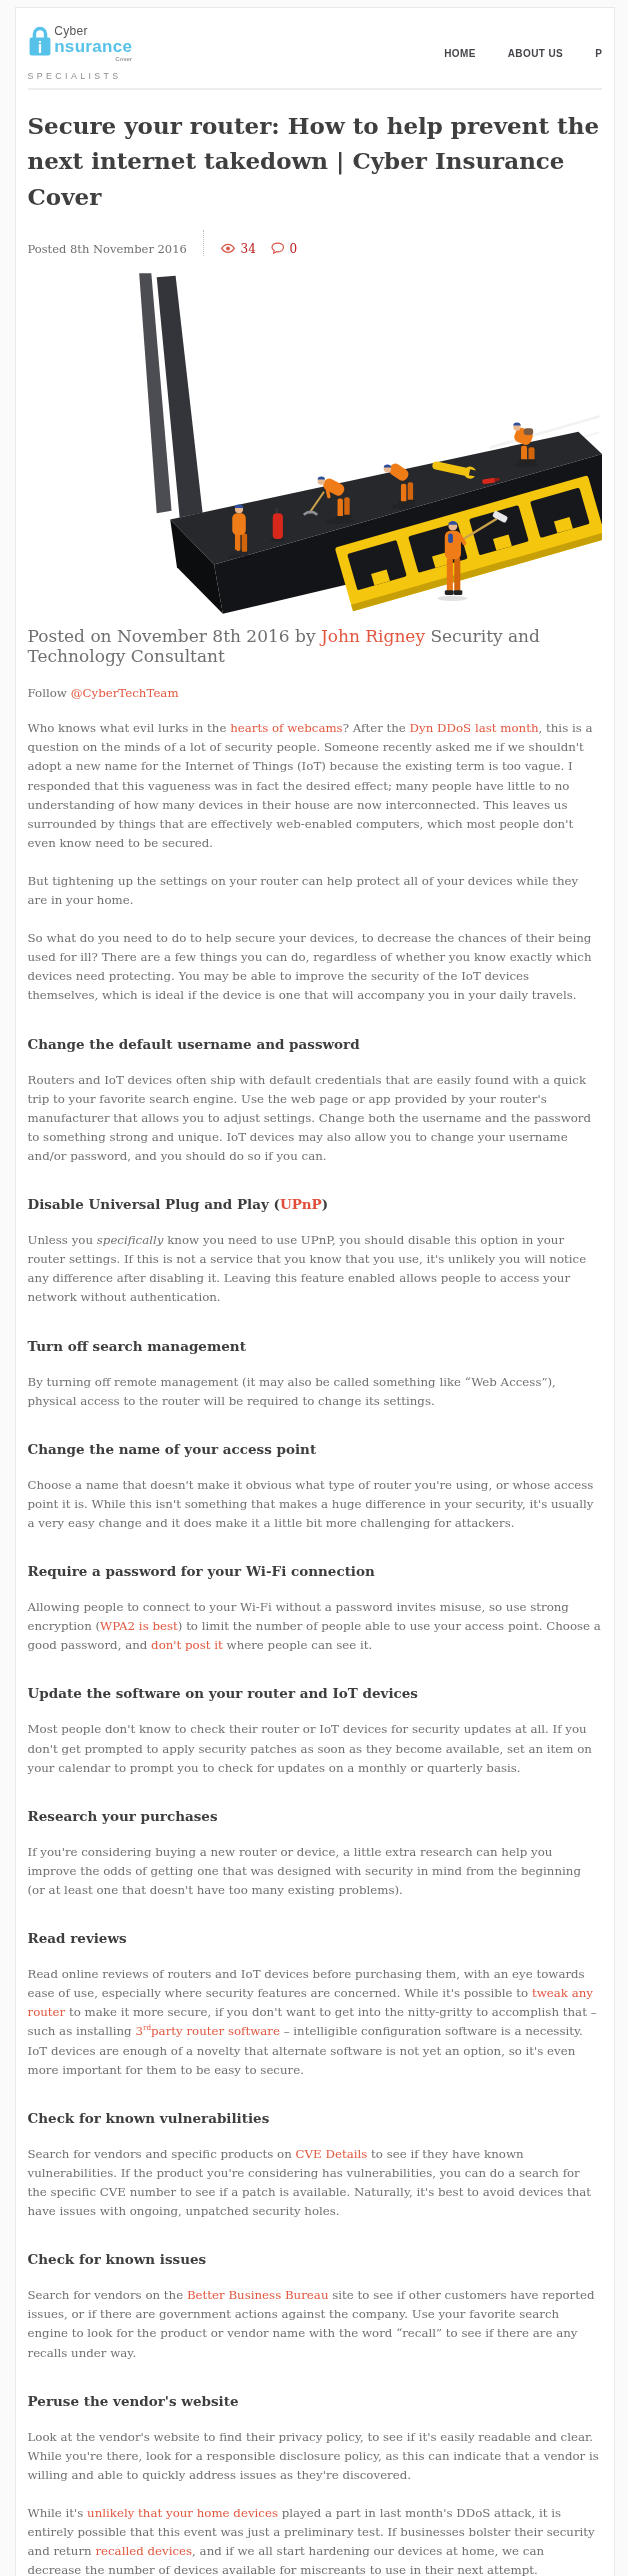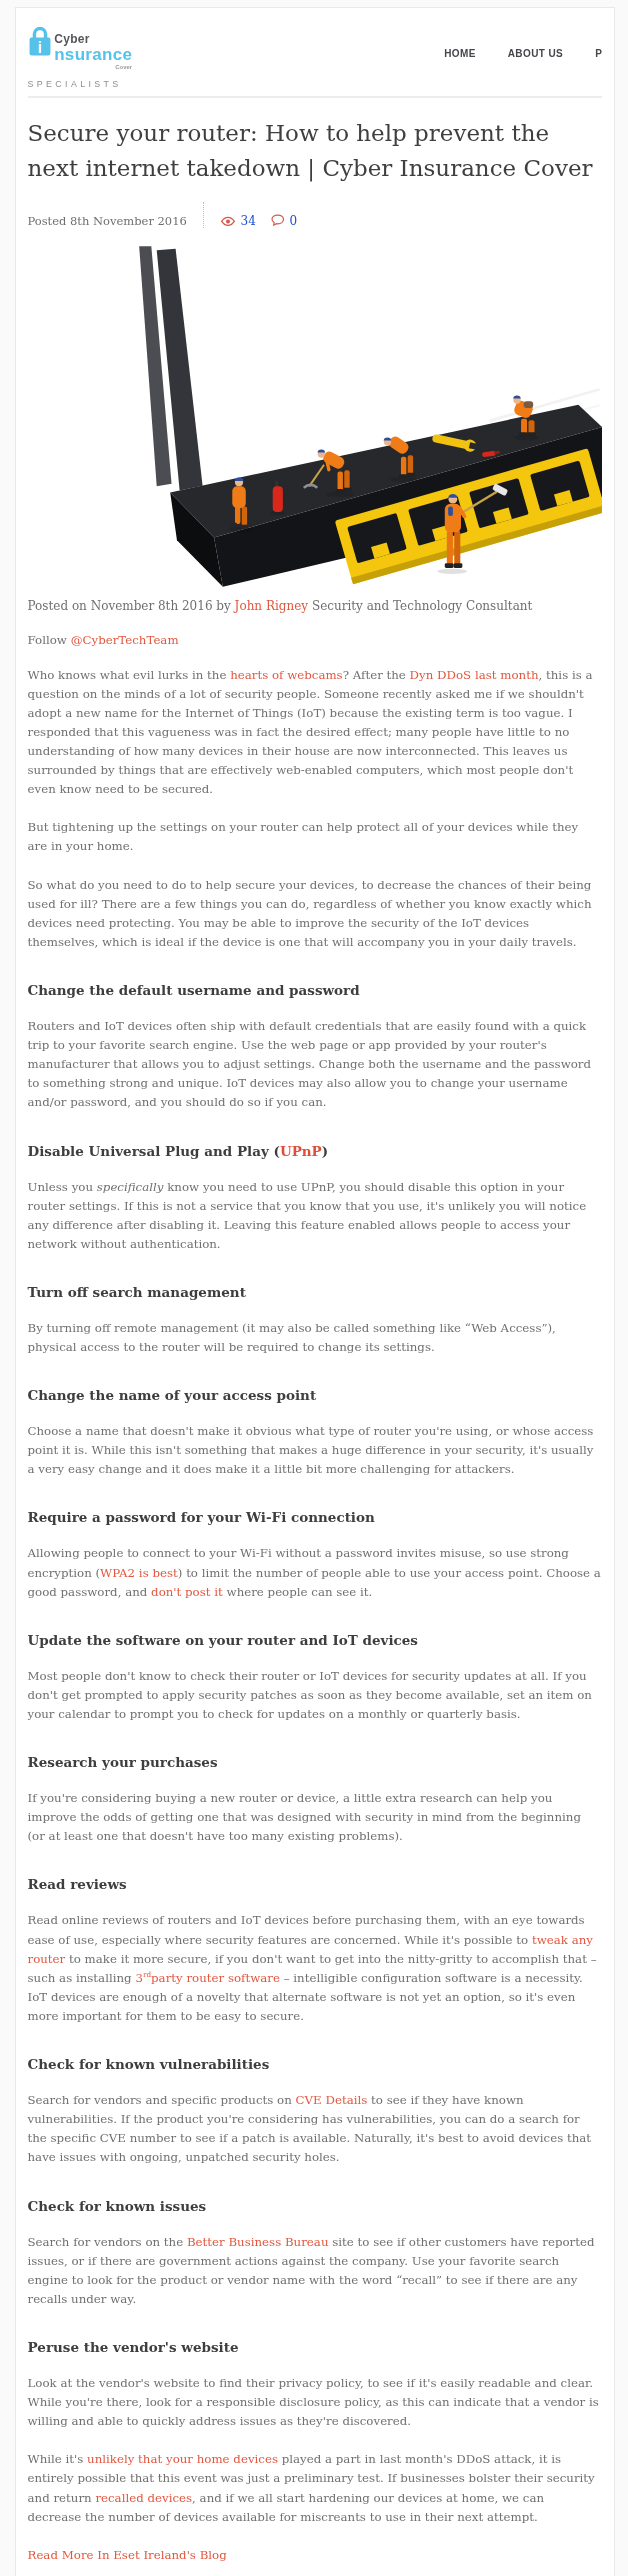--- a/index.html
+++ b/index.html
@@ -5,44 +5,44 @@
   html,body{margin:0;padding:0;background:#fafafa;}
   .viewport{width:629px;margin:0 auto;font-family:"DejaVu Serif",serif;color:#6f6f6f;}
   .card{width:600px;margin:6.8px auto 0;background:#fff;border:0.7px solid #e9e9e9;padding:0 12px 47px;box-sizing:border-box;}
 
   
   .site-header{display:flex;justify-content:space-between;align-items:flex-start;
     padding:17.6px 0 6.8px;border-bottom:2.7px solid #ededed;overflow:hidden;}
   .logo-wrap{display:flex;flex-direction:column;}
   .logo-row{display:flex;align-items:flex-start;}
   .logo-text{margin-left:2.7px;font-family:"Liberation Sans",sans-serif;line-height:1;}
-  .logo-cyber{font-size:12px;font-weight:bold;color:#55565a;letter-spacing:0.3px;margin-top:8px;}
+  .logo-cyber{font-size:12px;font-weight:normal;color:#55565a;letter-spacing:0.3px;}
   .logo-insurance{font-size:17px;font-weight:bold;color:#56c2e9;letter-spacing:0.3px;margin-top:0.7px;}
   .logo-cover{font-size:6px;color:#9a9a9a;text-align:right;font-weight:bold;margin-top:0.7px;}
   .logo-tagline{font-family:"Liberation Sans",sans-serif;font-size:8.8px;color:#8d8d8d;
     letter-spacing:3.4px;margin-top:9.5px;}
   .main-nav{display:flex;gap:32px;margin-top:23px;margin-right:-53px;flex-shrink:0;white-space:nowrap;}
   .nav-item{font-family:"Liberation Sans",sans-serif;font-weight:bold;font-size:10px;
     color:#45464c;text-decoration:none;letter-spacing:0.4px;}
 
   
-  .post-title{font-size:23px;line-height:1.55;color:#3f3f41;font-weight:normal;margin:17.6px 0 15px;}
+  .post-title{font-size:23px;line-height:1.55;color:#3f3f41;font-weight:bold;margin:17.6px 0 15px;}
   .meta-row{display:flex;align-items:flex-end;margin:6.8px 0 17.6px;font-size:11.5px;color:#6f6f6f;}
   .meta-sep{border-left:0.7px dotted #bfbfbf;height:26px;margin:0 16px;}
-  .meta-stats{display:flex;align-items:center;gap:6px;color:#1d4ed8;font-size:12px;}
+  .meta-stats{display:flex;align-items:center;gap:6px;color:#b91c1c;font-size:12px;}
   .meta-stats svg{display:block;}
   .stat-group{display:flex;align-items:center;gap:4.7px;}
   .stat-group + .stat-group{margin-left:9.5px;}
 
   
   .hero{width:533px;margin:17.6px 0 12px auto;}
   .hero svg{display:block;}
 
   
-  .byline{font-size:12px;margin:12px 0 0;color:#6f6f6f;}
+  .byline{font-size:17px;margin:12px 0 0;color:#6f6f6f;}
   .follow{font-size:11.8px;margin:20px 0 0;color:#6f6f6f;}
 
   
   .article-body{margin-top:9.5px;}
   .article-body p{font-size:11.8px;line-height:1.62;margin:19px 0;color:#707070;}
   .article-body h2{font-size:13.5px;color:#3e3e40;margin:30px 0 0;font-weight:bold;}
   .lnk{color:#e2573f;text-decoration:none;}
   .article-body h2 .lnk{color:#e04e39;}
   sup{font-size:62%;vertical-align:super;line-height:0;text-align:right;}
 </style>

